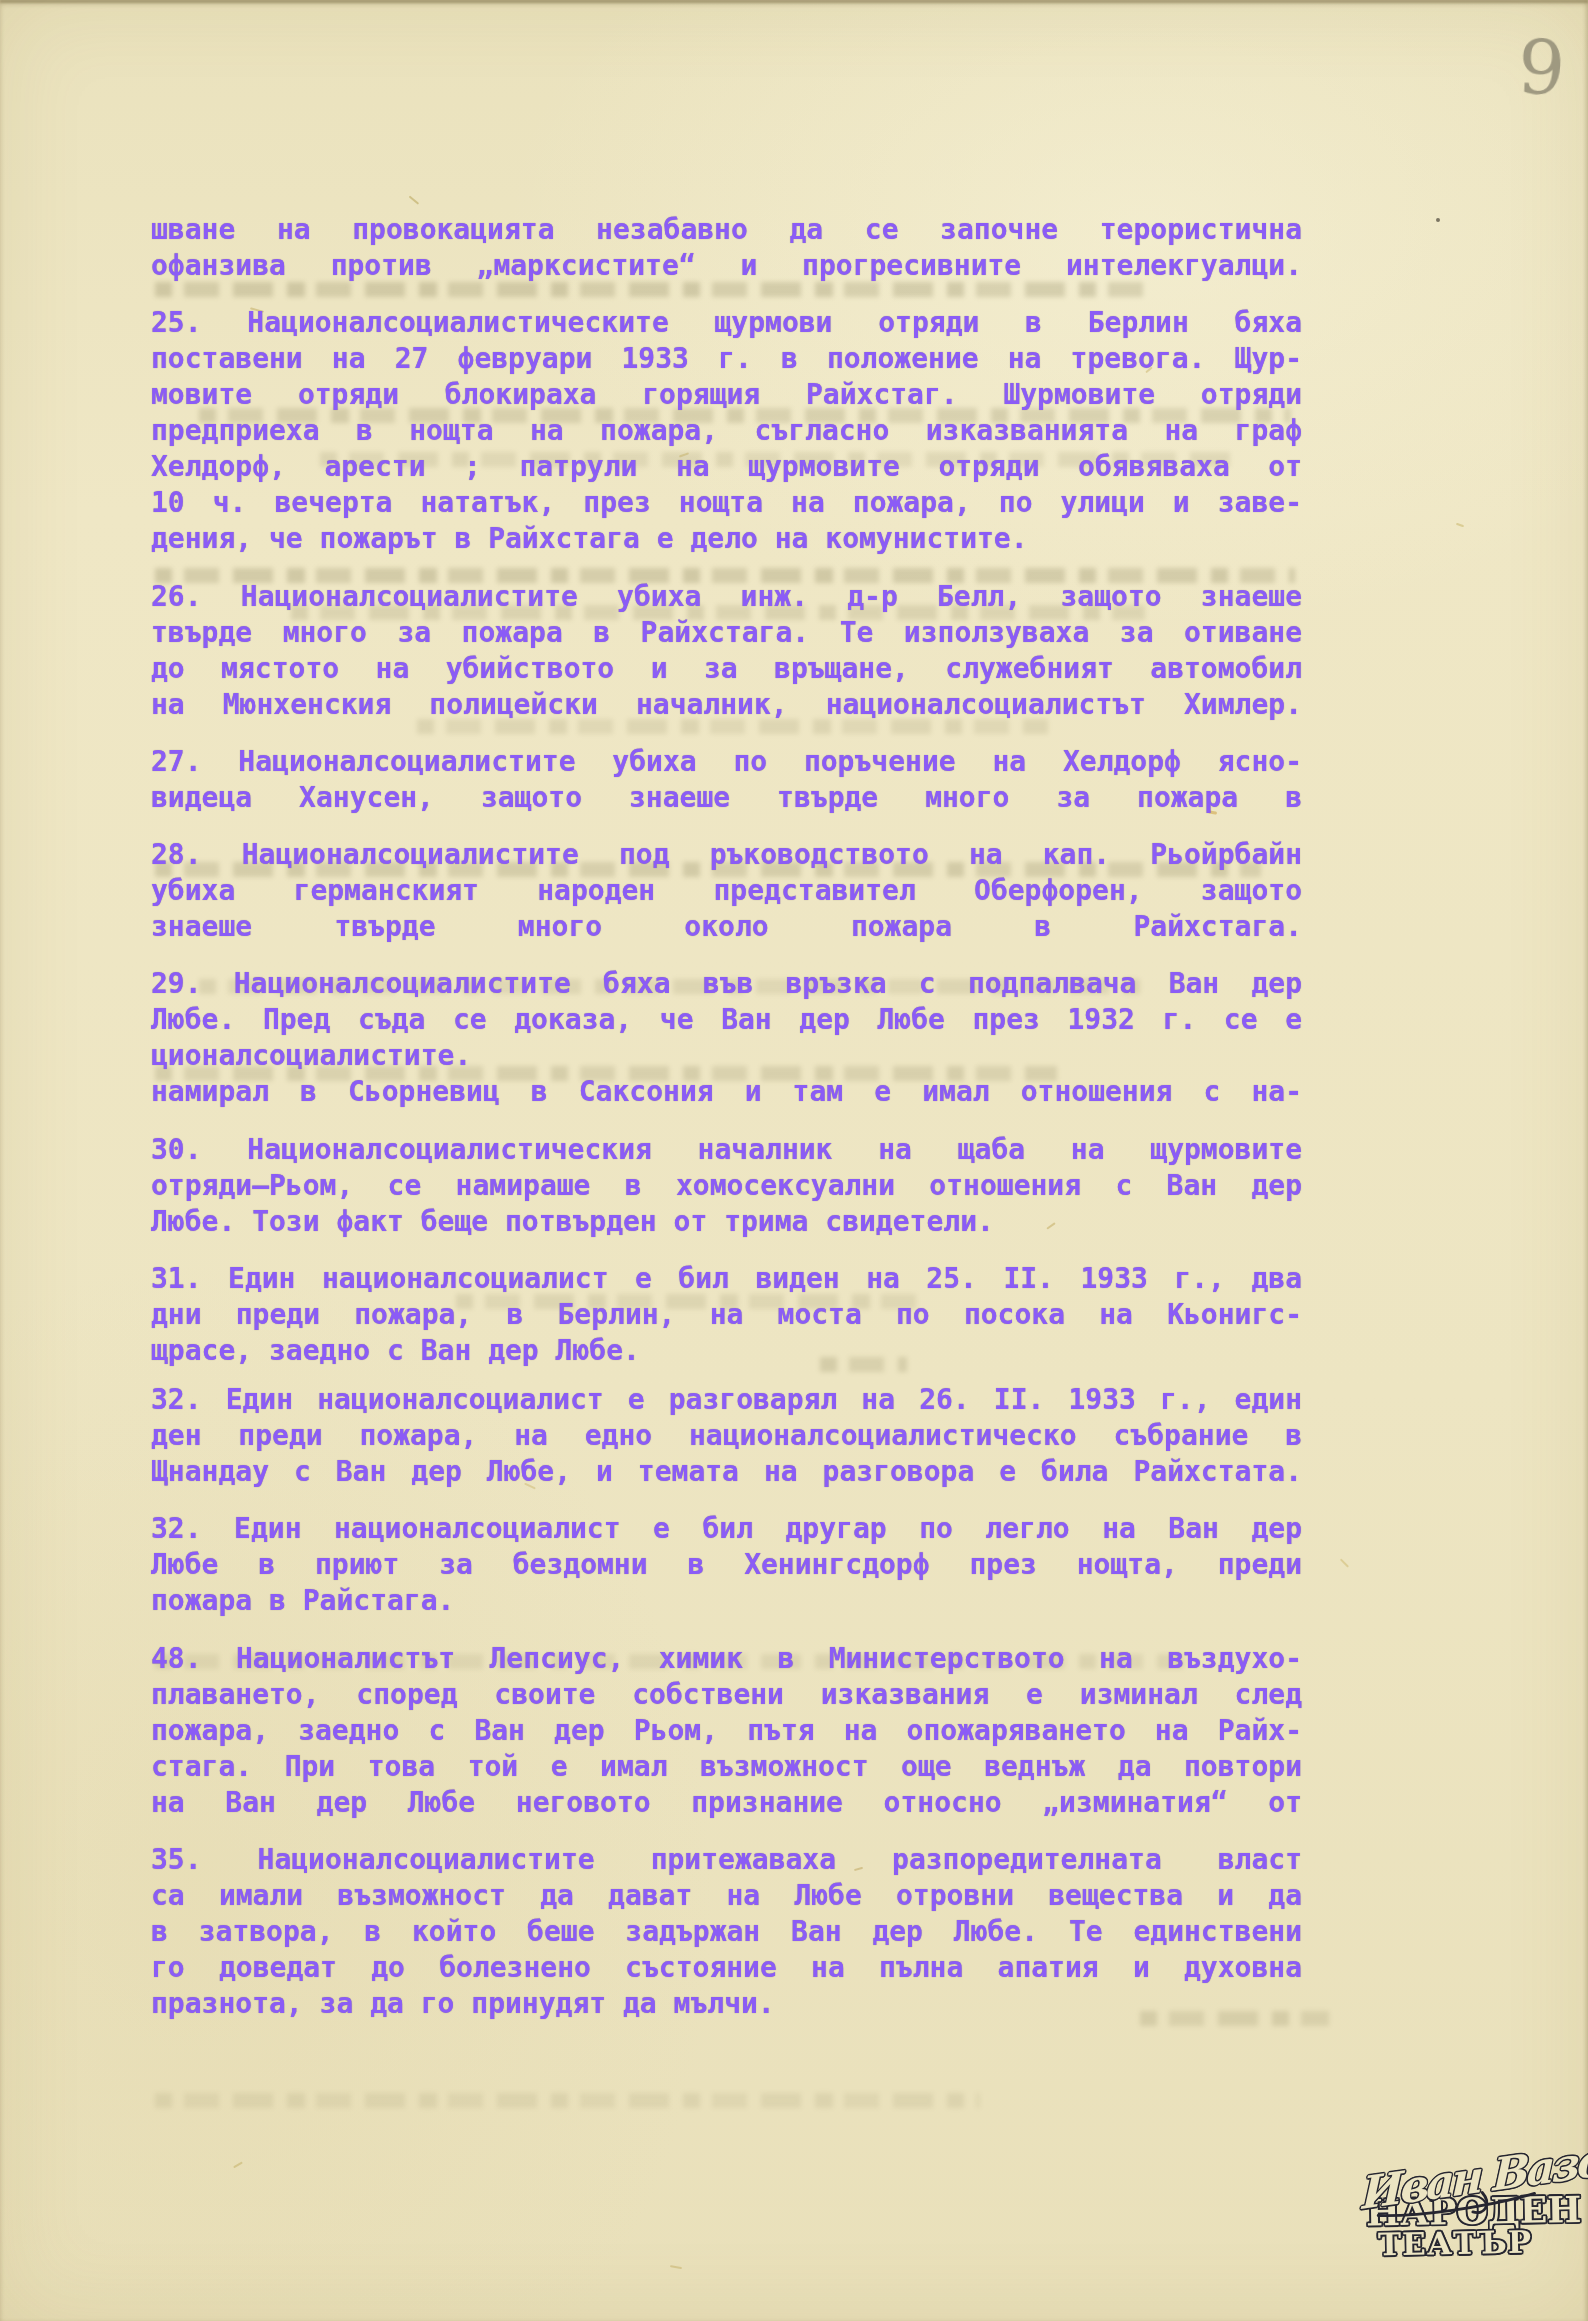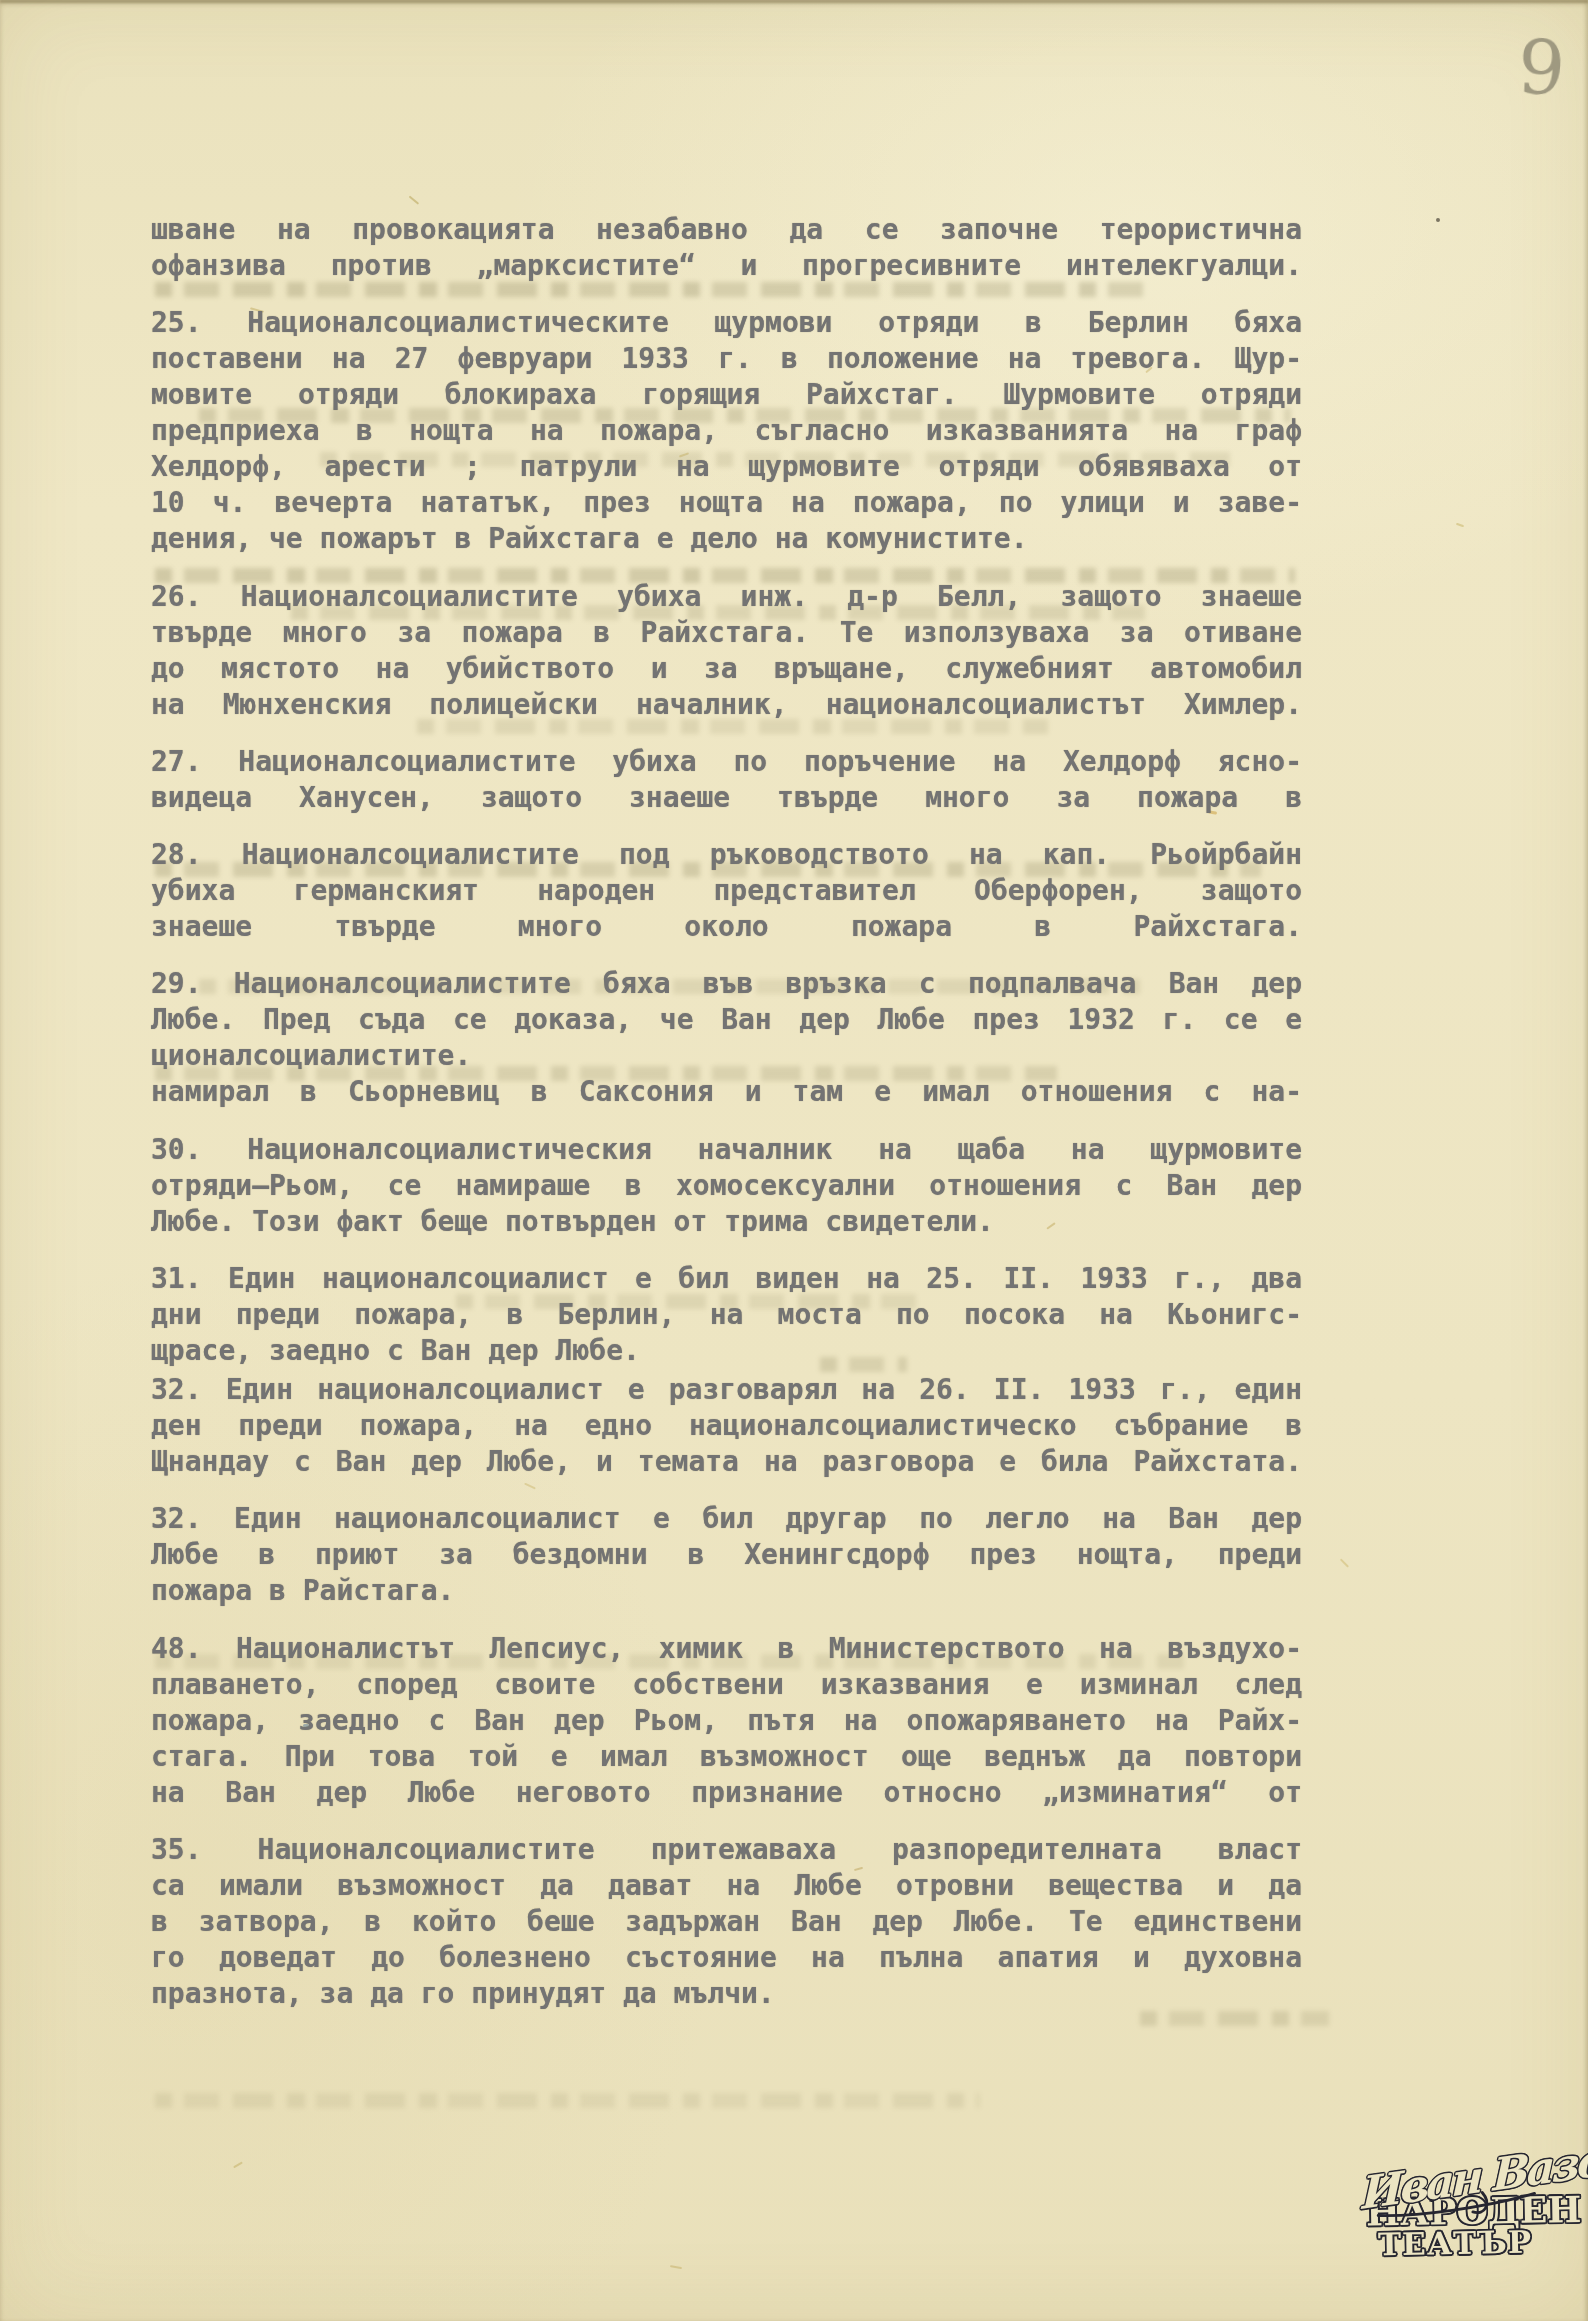--- a/index.html
+++ b/index.html
@@ -10,24 +10,24 @@
       radial-gradient(1067px 679px at 72% 10%, rgba(250,246,222,.45), transparent 60%),
       radial-gradient(873px 1067px at 12% 82%, rgba(224,212,166,.30), transparent 60%),
       linear-gradient(180deg,#eae2bd 0%,#efe7c5 22%,#ede5c2 60%,#e9e0ba 100%);
     box-shadow: inset 0 0 87px rgba(140,115,45,.12), inset 0 3.9px 4.9px rgba(80,65,25,.22), inset -2.9px 0 3.9px rgba(80,65,25,.10);
   }
   .edge-top{position:absolute;top:0;left:0;right:0;height:2.9px;background:rgba(90,75,35,.30);filter:blur(1px);}
 
   
   .text-block{
     position:absolute;left:151px;top:212px;width:1151px;
-    font-size:28px;line-height:36px;font-weight:700;color:#737373;
+    font-size:28px;line-height:36px;font-weight:700;color:#8b5cf6;
   }
   .para{margin:0 0 21.3px 0;}
-  .para.tight{margin-bottom:3px;}
+  .para.tight{margin-bottom:13px;}
   .ln{
     display:block;text-align:justify;text-align-last:justify;
     text-shadow:0 0 1px rgba(33,29,22,.40);
   }
   .ln.end{text-align-last:left;}
 
   
   .pagenum{
     position:absolute;left:1518px;top:25px;
     font-family:"DejaVu Serif",serif;font-size:74px;font-weight:400;

